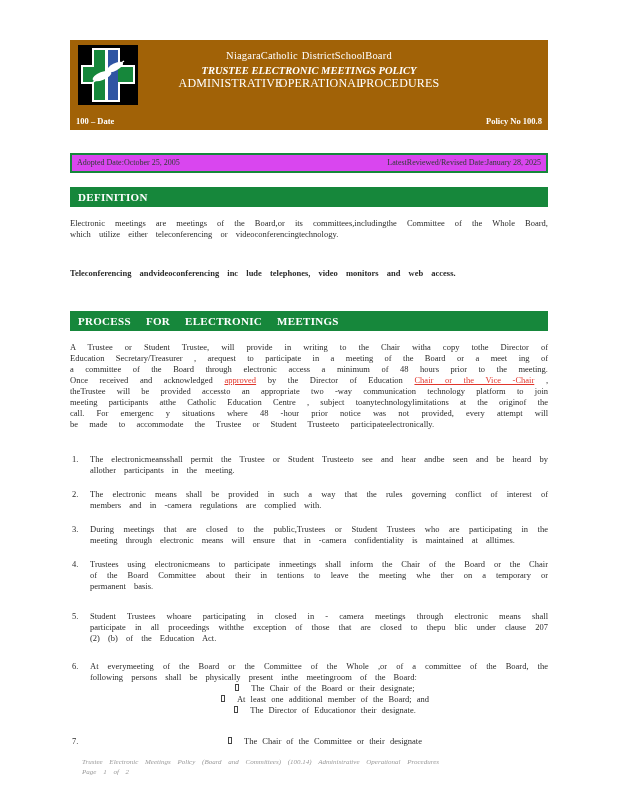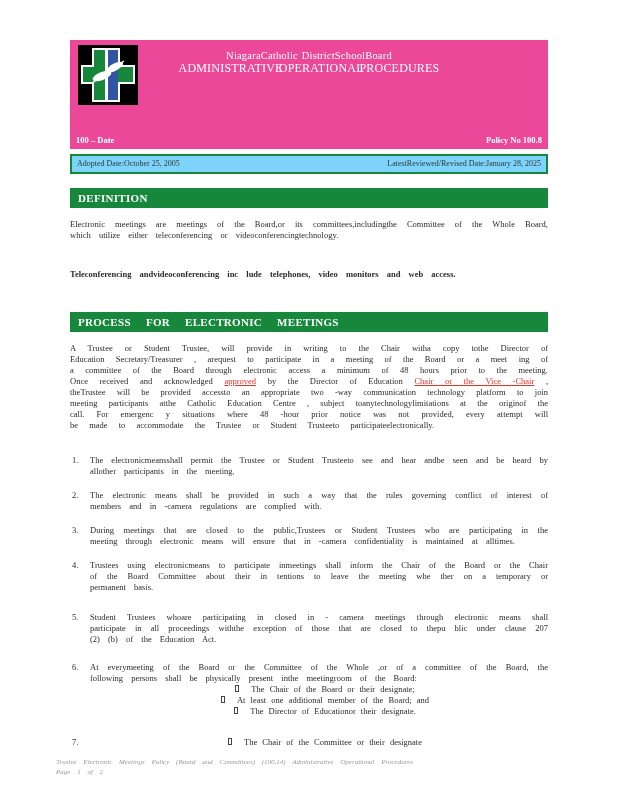--- a/index.html
+++ b/index.html
@@ -16,22 +16,22 @@
   .content {
     position: absolute;
     left: 70px;
     top: 40px;
     width: 478px;
   }
 
   
   .green-header {
     position: relative;
-    background: #ec4899;
-    height: 109px;
+    background: #a16207;
+    height: 90px;
     color: #ffffff;
   }
   .logo {
     position: absolute;
     left: 8px;
     top: 5px;
     width: 60px;
     height: 60px;
   }
   .header-center {
@@ -68,23 +68,23 @@
     right: 6px;
     bottom: 4px;
     display: flex;
     justify-content: space-between;
     font-size: 8.5px;
     font-weight: bold;
   }
 
   
   .dates-box {
-    margin-top: 5px;
+    margin-top: 23px;
     border: 2px solid #16873b;
-    background: #7dd3fc;
+    background: #d946ef;
     display: flex;
     justify-content: space-between;
     padding: 3px 5px 4px 5px;
     font-size: 8px;
     color: #2e3b33;
     text-align: right;
   }
 
   
   .section-bar {
@@ -150,21 +150,21 @@
     border: 1px solid #444;
     margin-right: 12px;
     flex-shrink: 0;
     position: relative;
     top: 0px;
   }
 
   
   .doc-footer {
     position: absolute;
-    left: 56px;
+    left: 82px;
     top: 757px;
     width: 372px;
     font-size: 7px;
     font-style: italic;
     color: #9a9a9a;
     line-height: 10px;
     word-spacing: 5px;
   }
 </style>
 </head>
@@ -183,20 +183,21 @@
         <rect x="27" y="3" width="3" height="54" fill="#ffffff"></rect>
         <rect x="30" y="5" width="10" height="50" fill="#2f55a3"></rect>
         <g>
           <ellipse cx="24" cy="31" rx="10" ry="4" fill="#ffffff" transform="rotate(-22 24 31)"></ellipse>
           <ellipse cx="37" cy="22" rx="9" ry="3.6" fill="#ffffff" transform="rotate(-28 37 22)"></ellipse>
           <path d="M14 38 Q26 30 46 16" stroke="#ffffff" stroke-width="1.4" fill="none"></path>
         </g>
       </svg>
       <div class="header-center">
         <div class="board-name">NiagaraCatholic DistrictSchoolBoard</div>
+        <div class="policy-title">TRUSTEE ELECTRONIC MEETINGS POLICY</div>
         <div class="procedures-line">ADMINISTRATIVE OPERATIONAL PROCEDURES</div>
       </div>
       <div class="header-bottom">
         <span>100 – Date</span>
         <span>Policy No 100.8</span>
       </div>
     </div>
 
     <div class="dates-box">
       <span>Adopted Date:October 25, 2005</span>

